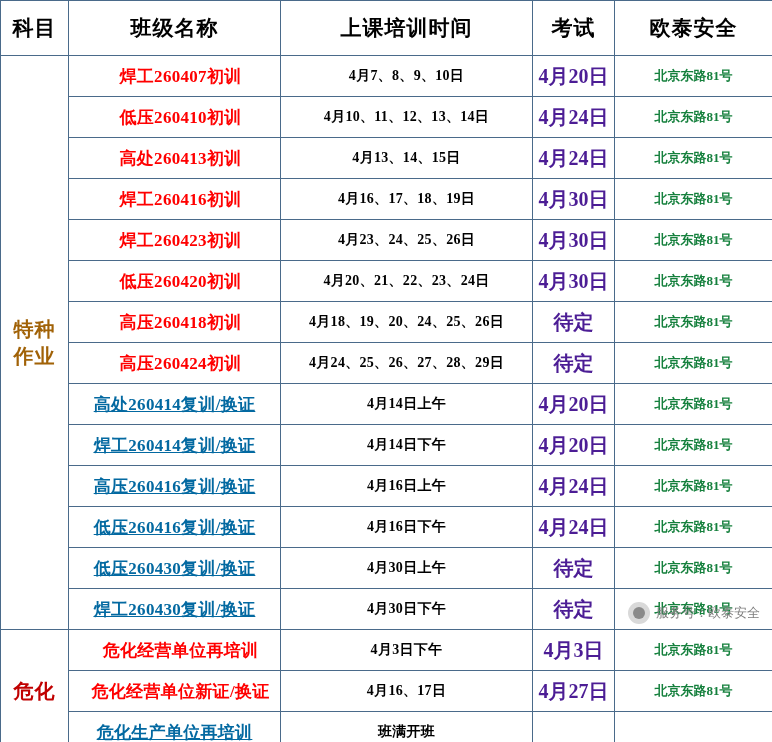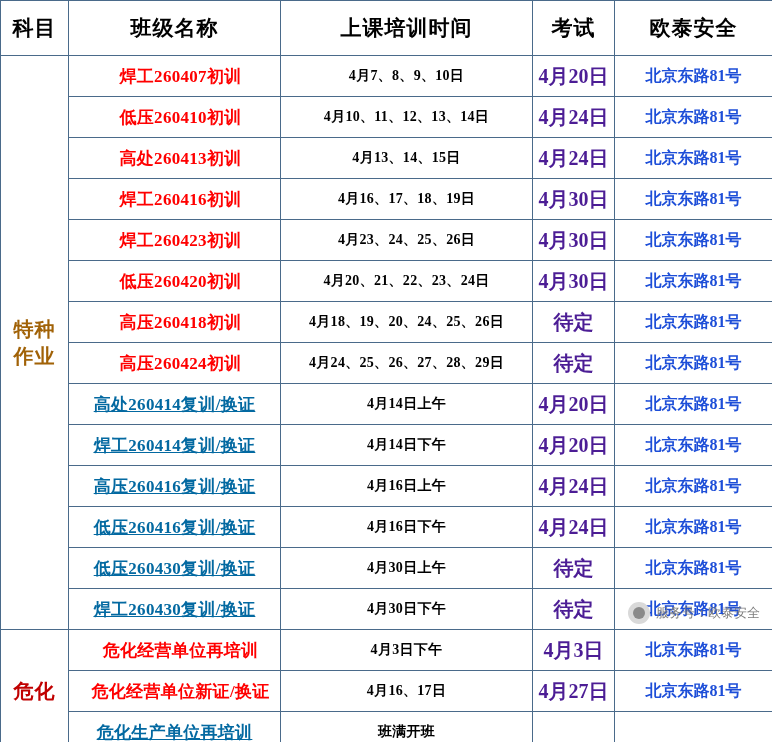--- a/index.html
+++ b/index.html
@@ -65,22 +65,22 @@
   td.time {
     font-size: 14px;
     color: #000000;
     letter-spacing: 0.3px;
   }
   td.exam {
     font-size: 20px;
     color: #4c1d95;
   }
   td.place {
-    font-size: 16px;
-    color: #1d4ed8;
+    font-size: 13px;
+    color: #15803d;
   }
 
   
   #watermark {
     position: absolute;
     right: 8px;
     bottom: 6px;
     display: flex;
     align-items: center;
     gap: 6px;

